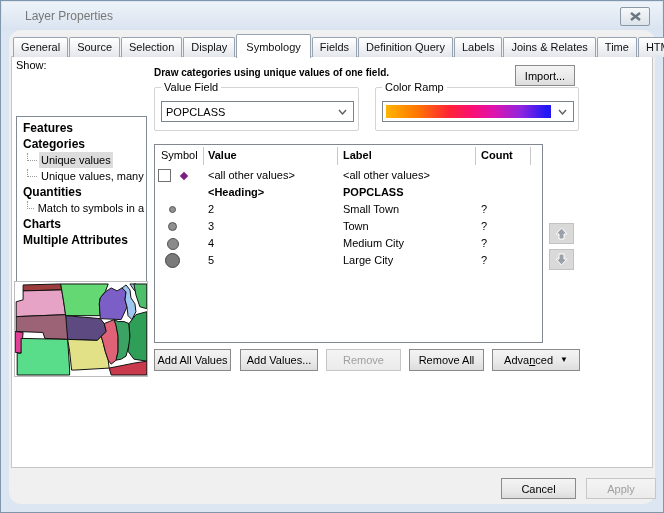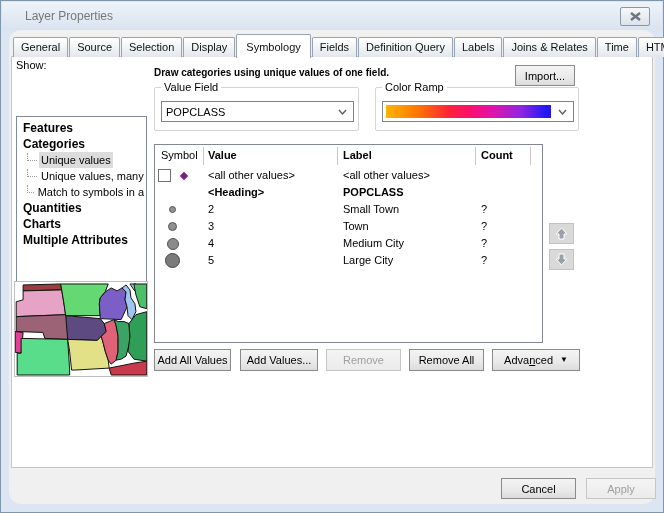--- a/index.html
+++ b/index.html
@@ -196,25 +196,25 @@
           <div class="tree-item parent">Features</div>
           <div class="tree-item parent">Categories</div>
           <div class="tree-item child selected">
             <span class="tline"></span>
             <span class="lbl">Unique values</span>
           </div>
           <div class="tree-item child">
             <span class="tline"></span>
             <span class="lbl">Unique values, many</span>
           </div>
+          <div class="tree-item parent">Quantities</div>
           <div class="tree-item child">
             <span class="tline"></span>
             <span class="lbl">Match to symbols in a</span>
           </div>
-          <div class="tree-item parent">Quantities</div>
           <div class="tree-item parent">Charts</div>
           <div class="tree-item parent">Multiple Attributes</div>
         </div>
         <div class="hscroll">
           <div class="arr">
             <svg width="6" height="8" viewBox="0 0 6 8">
                 <path d="M5,1 L1,4 L5,7" stroke="#5a5a5a" stroke-width="1.6" fill="none"></path>
               </svg>
           </div>
           <div class="track">

